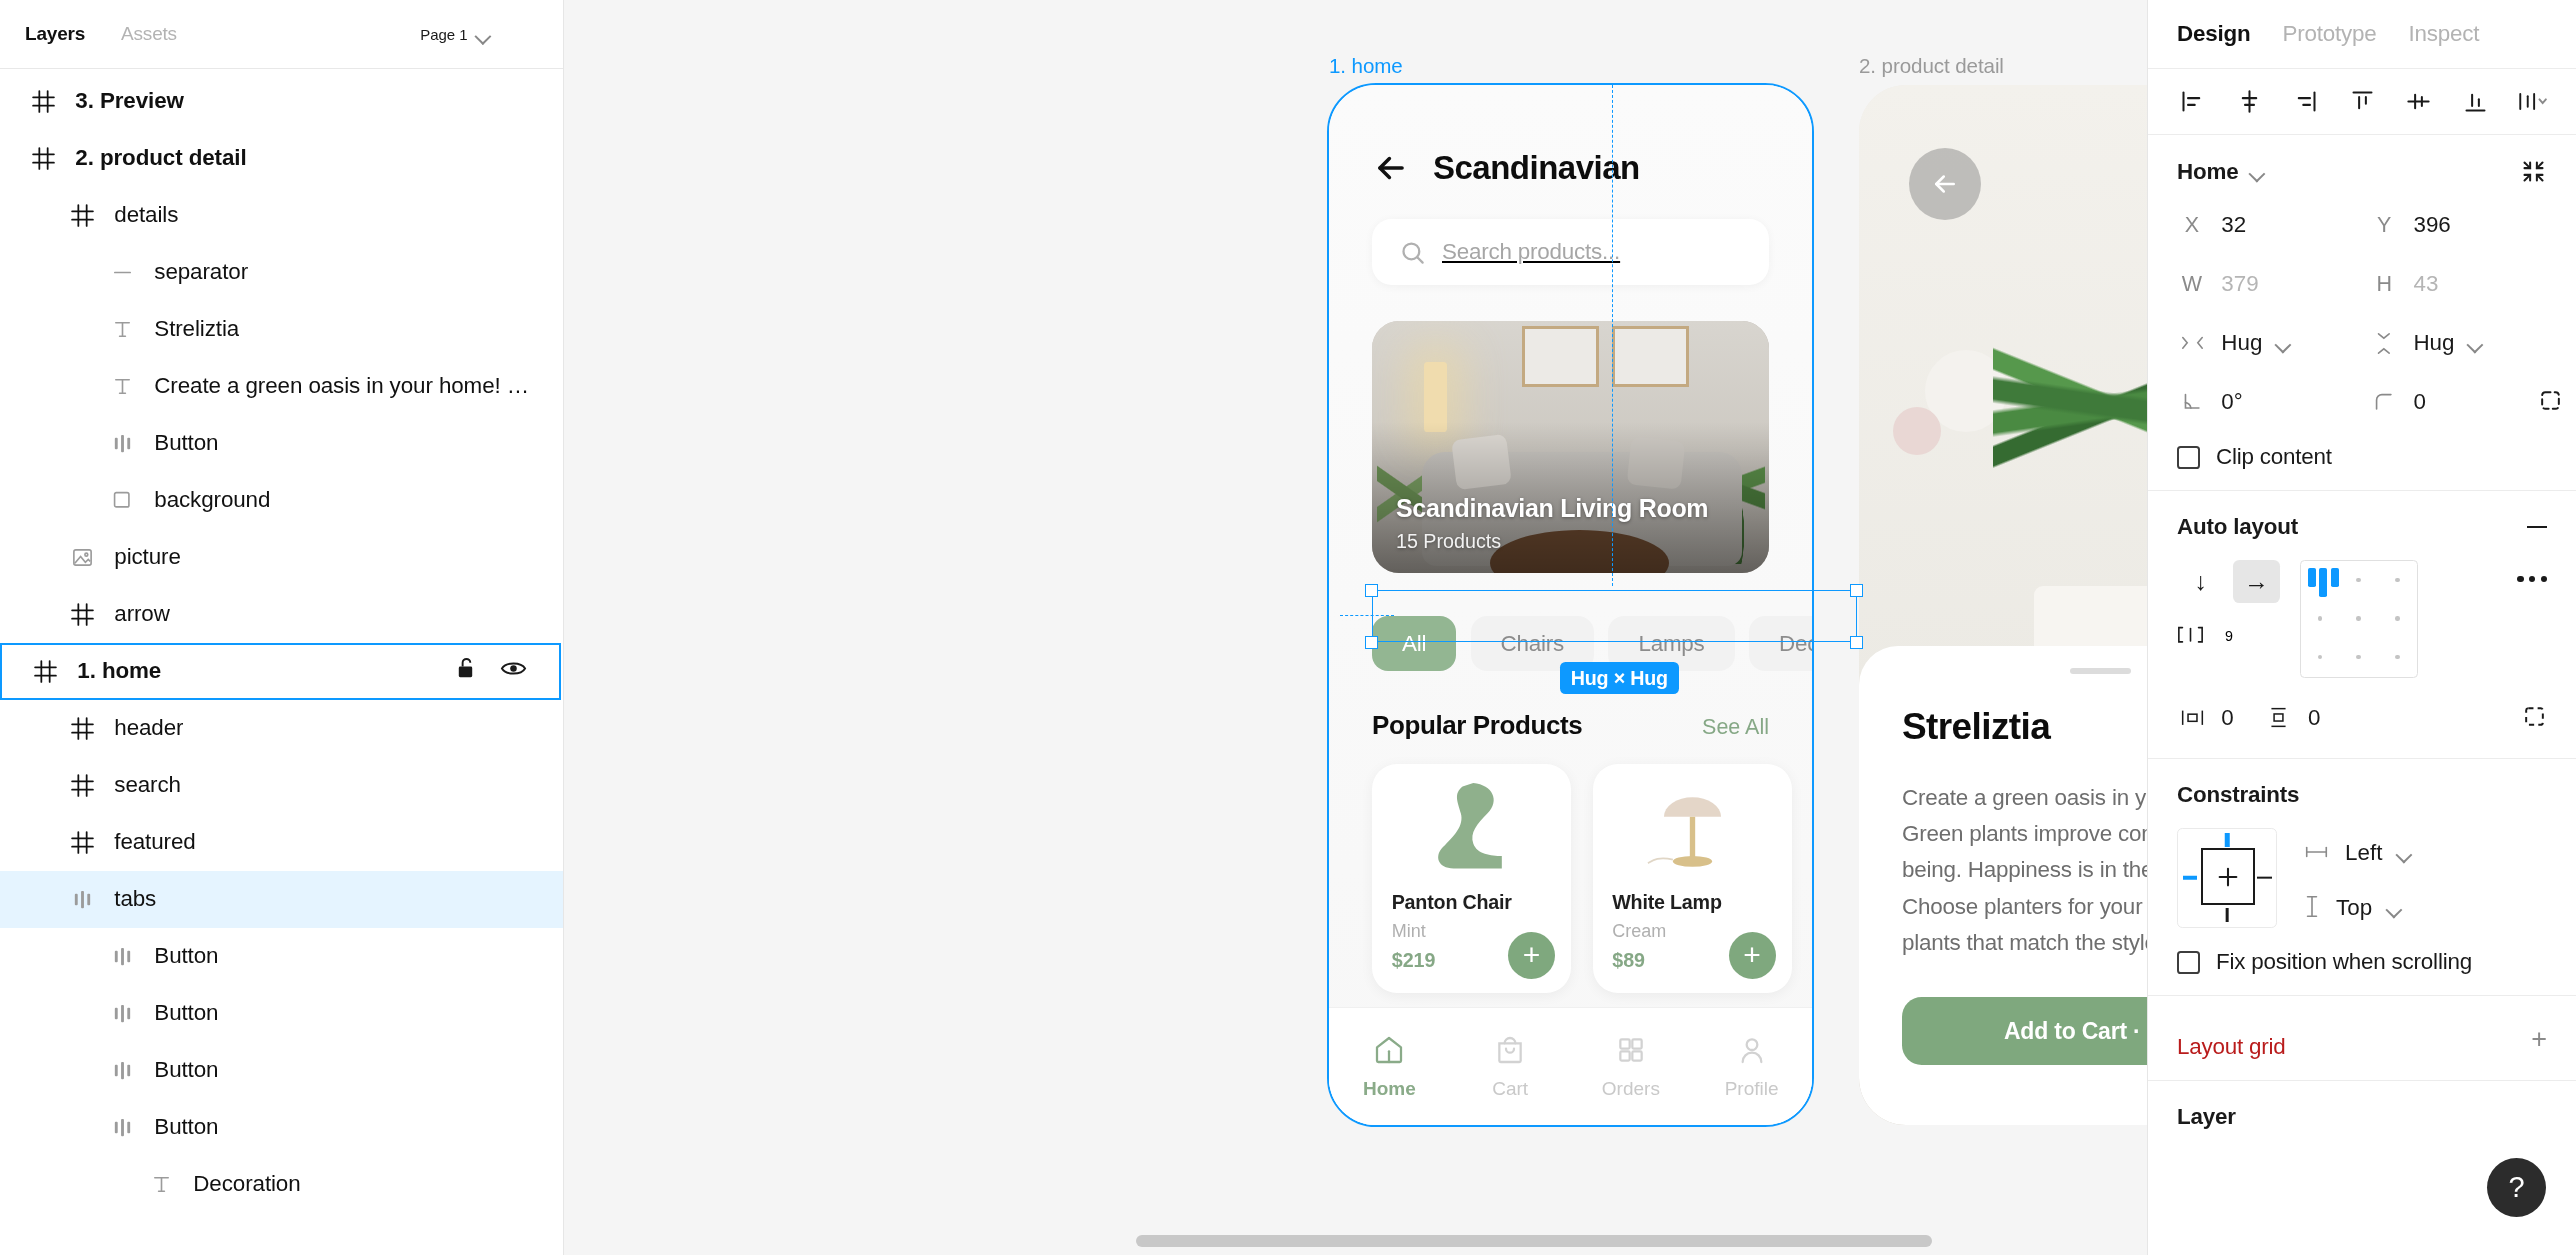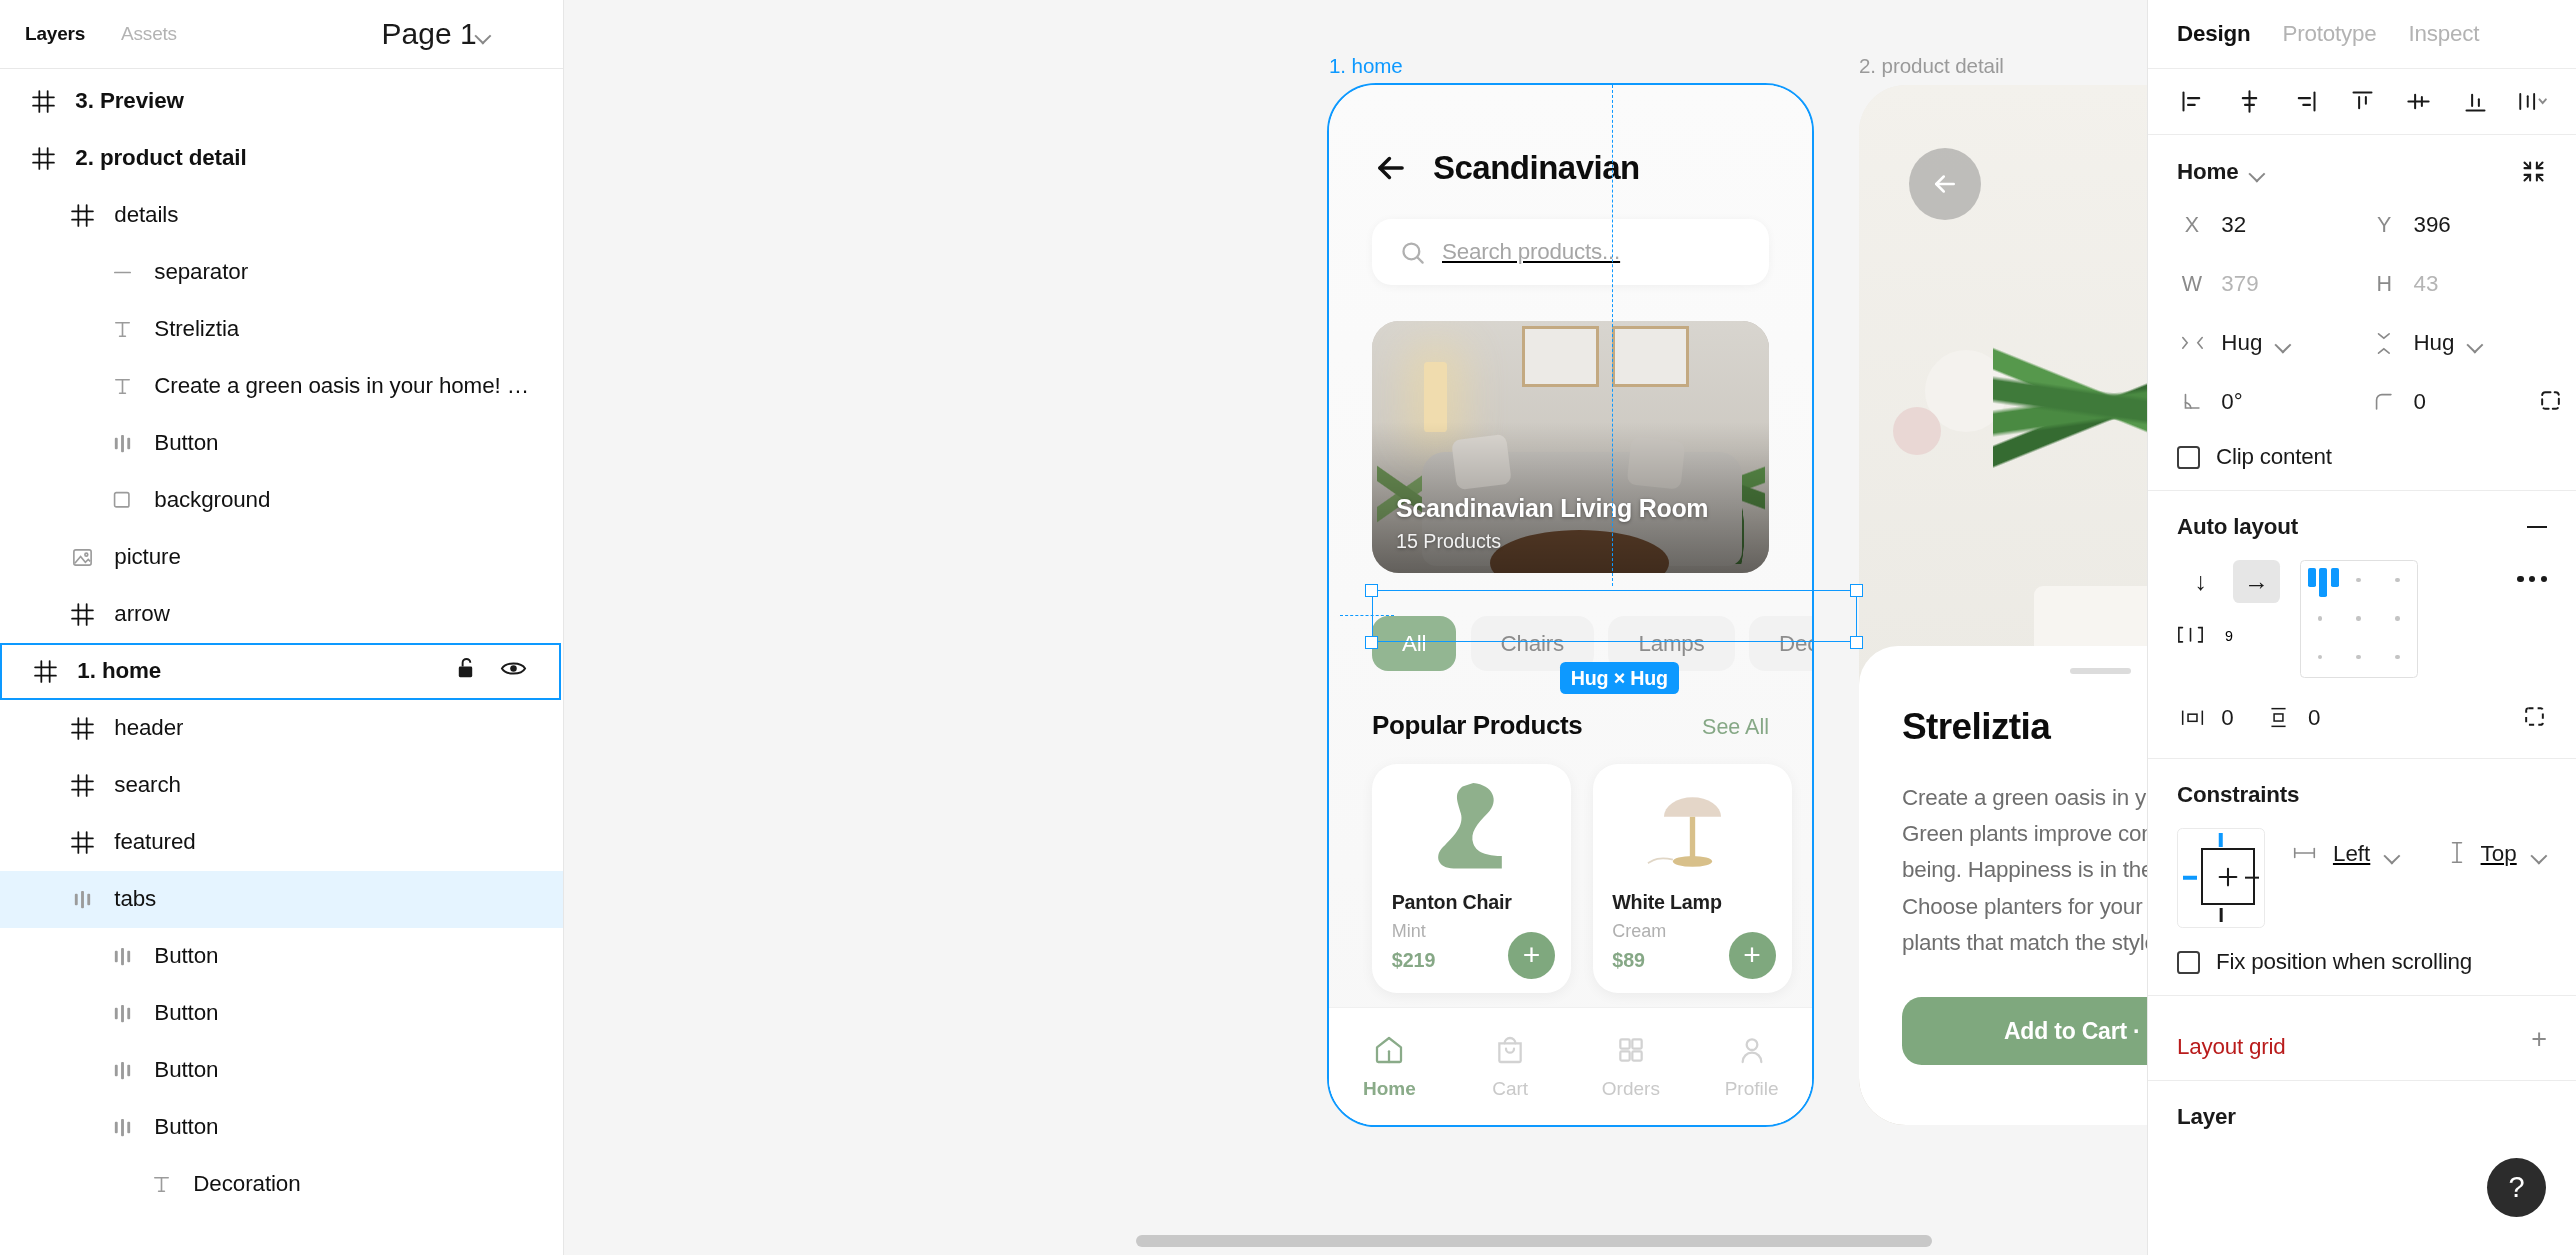--- a/index.html
+++ b/index.html
@@ -18,22 +18,22 @@
   }
   .lp-tabs {
     height: 69px; display: flex; align-items: center;
     padding-left: 25px; gap: 36px; position: relative;
     border-bottom: 0.9px solid #e8e8e8;
   }
   .lp-tab { font-size: 19px; color: #b3b3b3; letter-spacing: -0.2px; }
   .lp-tab.active { color: #111; font-weight: bold; }
   .page-select {
     position: absolute; right: 72px; top: 50%; transform: translateY(-50%);
-    display: flex; align-items: center; gap: 0;
-    font-size: 30px; color: #1a1a1a;
+    display: flex; align-items: center; gap: 9px;
+    font-size: 15px; color: #1a1a1a;
   }
   .chev { width: 14.3px; height: 8px; position: relative; display:inline-block;}
   .chev::before {
     content: ''; position: absolute; left: 0; top: 0;
     width: 9.8px; height: 9.8px; border-right: 2.1px solid #888;
     border-bottom: 2.1px solid #888; transform: rotate(45deg);
   }
 
   .layers-list { flex: 1; overflow: hidden; padding-top: 3.6px; position: relative; }
   .layer-row {
@@ -247,21 +247,21 @@
   .cb-plus { position:absolute; left:50%; top:50%; transform:translate(-50%,-50%);
      width:25px; height:25px; }
   .cb-t { position:absolute; left:50%; top:4.5px; transform:translateX(-50%);
      width:4.5px; height:14.3px; background:#0d99ff; }
   .cb-b { position:absolute; left:50%; bottom:4.5px; transform:translateX(-50%);
      width:2.7px; height:14.3px; background:#1a1a1a; }
   .cb-l { position:absolute; left:4.5px; top:50%; transform:translateY(-50%);
      width:14.3px; height:4.5px; background:#0d99ff; }
   .cb-r { position:absolute; right:4.5px; top:50%; transform:translateY(-50%);
      width:14.3px; height:2.7px; background:#1a1a1a; }
-  .c-selects { display:flex; flex-direction:row; gap: 48px; padding-top: 12.5px; text-decoration: underline;}
+  .c-selects { display:flex; flex-direction:column; gap: 28px; padding-top: 12.5px;}
   .c-sel { display:flex; align-items:center; gap: 16px; }
   .c-sel .v { font-size:22.4px; color:#1a1a1a; }
   .plus-ico { font-size:27px; color:#8a8a8a; line-height:1; }
   .minus-ico { width:19.7px;height:2.2px;background:#1a1a1a;display:block;}
   .help-fab { position:absolute; right: 30px; bottom: 39px; width:59px;height:59px;
      border-radius:50%; background:#2c2c2c; color:#fff; display:flex;
      align-items:center; justify-content:center; font-size:29px; }
 </style>
 </head>
 <body>

